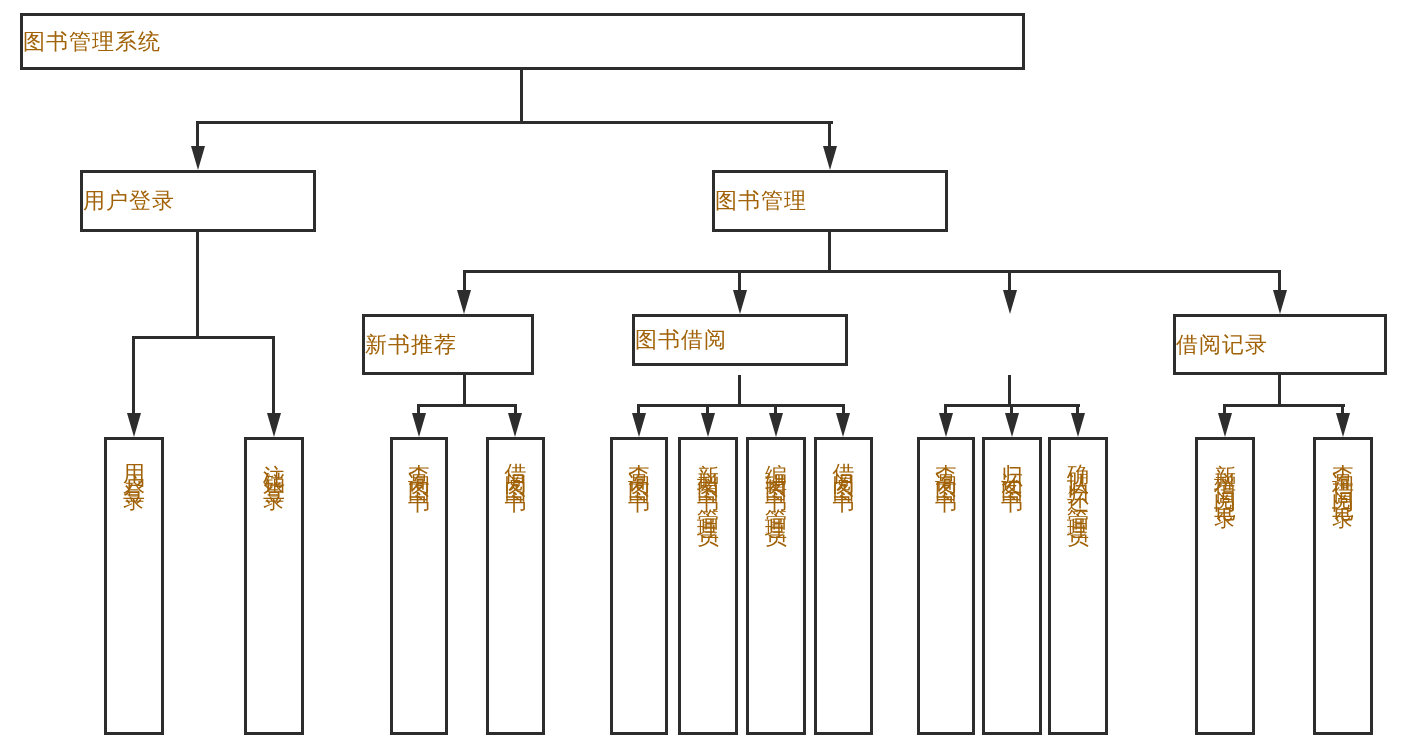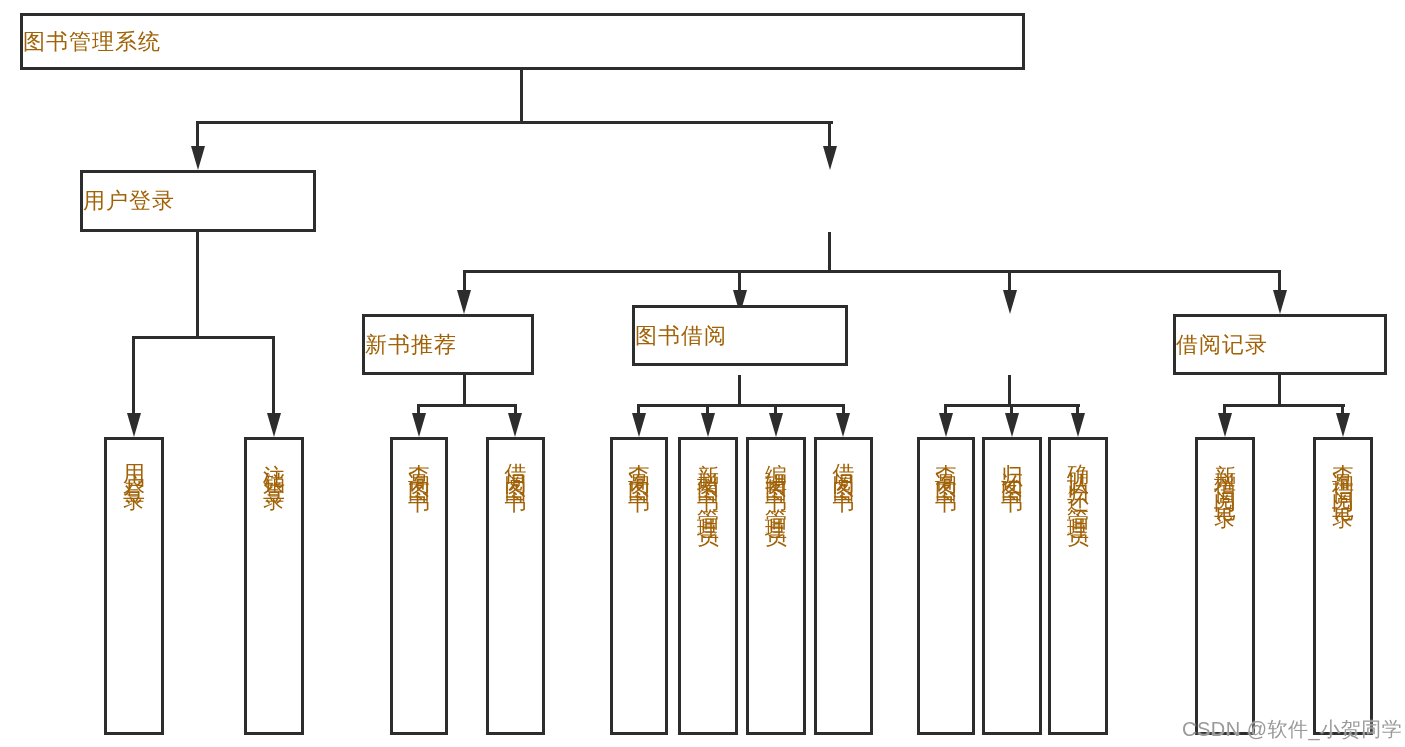--- a/index.html
+++ b/index.html
@@ -40,20 +40,23 @@
   <div class="vline" style="left:520px;top:70px;height:53px"></div>
   <div class="hline" style="left:196px;top:121px;width:637px"></div>
   <div class="vline" style="left:196px;top:121px;height:27px"></div>
   <div class="arrow" style="left:191px;top:146px"></div>
   <div class="vline" style="left:828px;top:121px;height:27px"></div>
   <div class="arrow" style="left:823px;top:146px"></div>
 
   <div class="node" style="left:80px;top:170px;width:236px;height:62px">
     <span>用户登录</span>
   </div>
+  <div class="node" style="left:712px;top:170px;width:236px;height:62px">
+    <span>图书管理</span>
+  </div>
 
   <div class="vline" style="left:196px;top:232px;height:107px"></div>
   <div class="hline" style="left:132px;top:336px;width:143px"></div>
   <div class="vline" style="left:132px;top:336px;height:80px"></div>
   <div class="arrow" style="left:127px;top:413px"></div>
   <div class="vline" style="left:272px;top:336px;height:80px"></div>
   <div class="arrow" style="left:267px;top:413px"></div>
 
   <div class="vline" style="left:828px;top:232px;height:41px"></div>
   <div class="hline" style="left:463px;top:270px;width:818px"></div>
@@ -62,21 +65,21 @@
   <div class="vline" style="left:738px;top:270px;height:22px"></div>
   <div class="arrow" style="left:733px;top:290px"></div>
   <div class="vline" style="left:1008px;top:270px;height:22px"></div>
   <div class="arrow" style="left:1003px;top:290px"></div>
   <div class="vline" style="left:1278px;top:270px;height:22px"></div>
   <div class="arrow" style="left:1273px;top:290px"></div>
 
   <div class="node" style="left:362px;top:314px;width:172px;height:61px">
     <span>新书推荐</span>
   </div>
-  <div class="node" style="left:632px;top:305px;width:216px;height:61px">
+  <div class="node" style="left:632px;top:314px;width:216px;height:52px">
     <span>图书借阅</span>
   </div>
   <div class="node" style="left:1173px;top:314px;width:214px;height:61px">
     <span>借阅记录</span>
   </div>
 
   <div class="vline" style="left:463px;top:375px;height:32px"></div>
   <div class="hline" style="left:417px;top:404px;width:100px"></div>
   <div class="vline" style="left:417px;top:404px;height:12px"></div>
   <div class="arrow" style="left:412px;top:413px"></div>
@@ -147,15 +150,14 @@
     <span>确认归还（管理员）</span>
   </div>
 
   <div class="node leaf" style="left:1195px;top:437px;width:60px;height:298px">
     <span>新增借阅记录</span>
   </div>
   <div class="node leaf" style="left:1313px;top:437px;width:60px;height:298px">
     <span>查询借阅记录</span>
   </div>
 
-  <div class="watermark">CSDN @软件_小贺同学</div>
 
 </div>
 
 </body></html>

